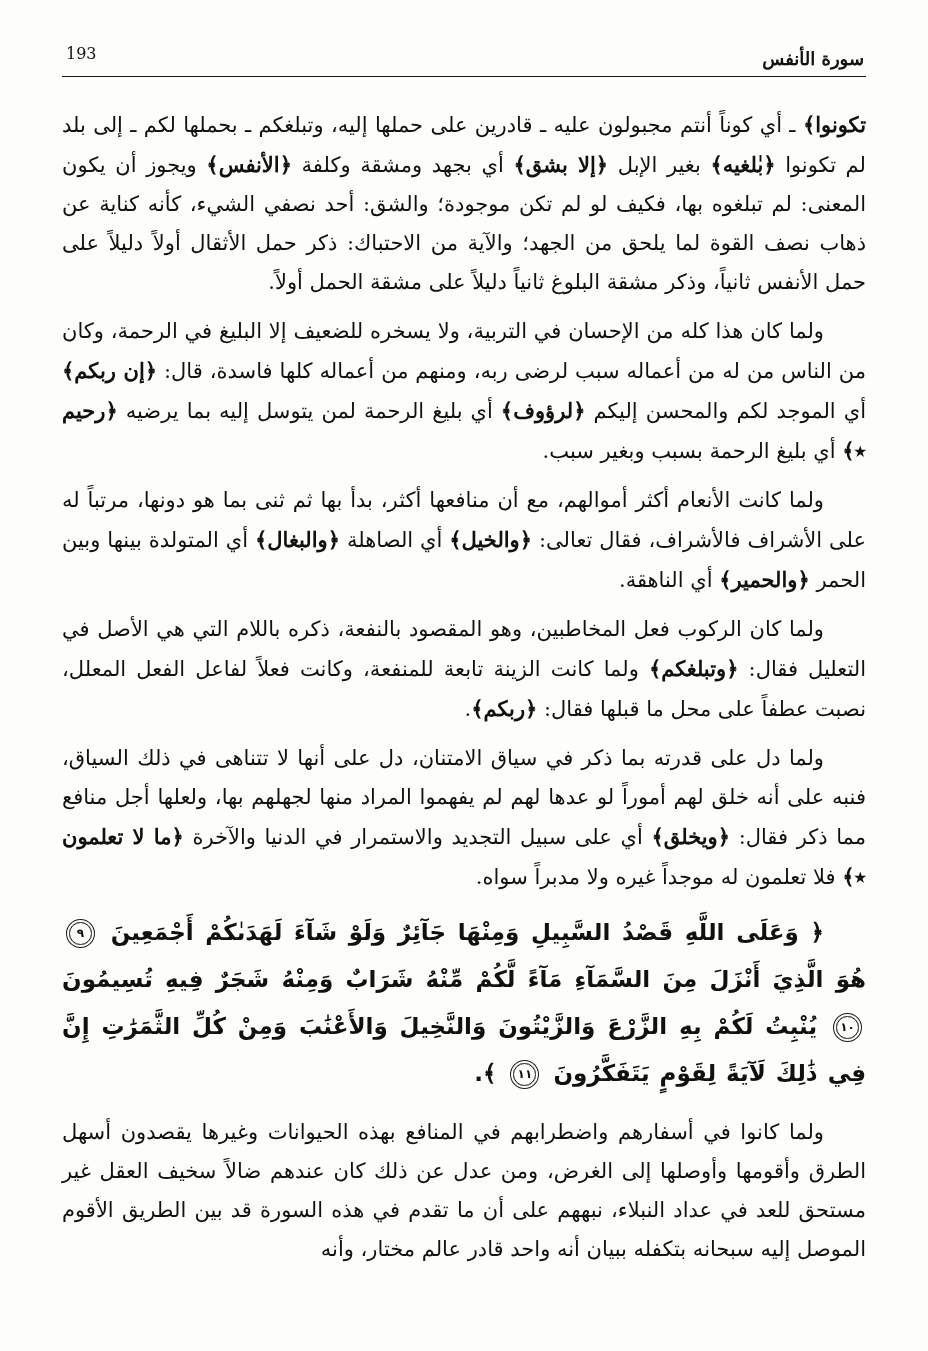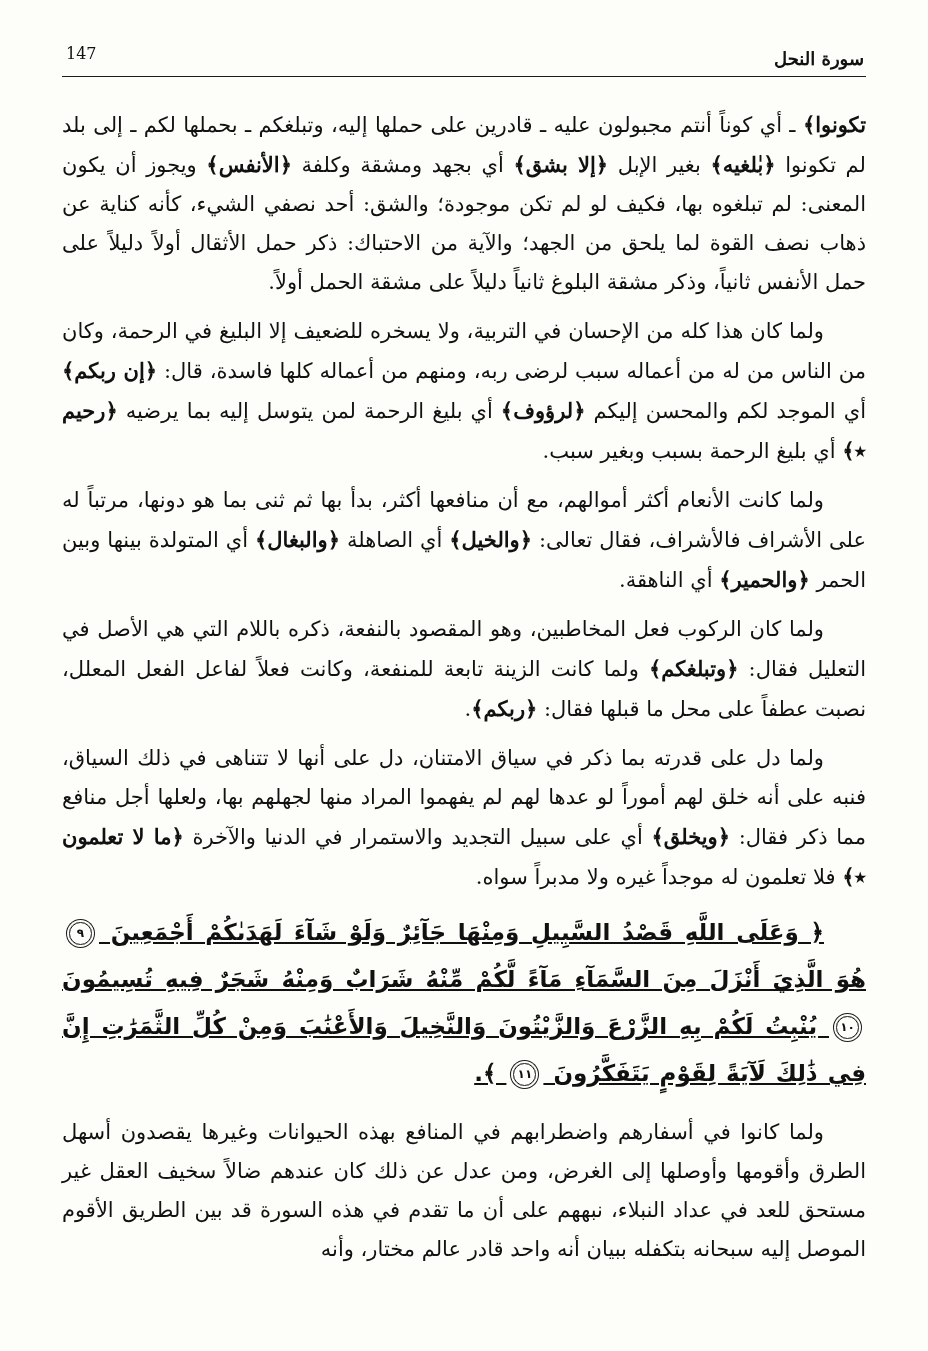--- a/index.html
+++ b/index.html
@@ -32,21 +32,20 @@
   .para { margin-bottom:10px; }
   .para.indent { text-indent:42px; }
   .b { font-weight:bold; }
   .quran {
     font-family:"DejaVu Sans", sans-serif;
     font-weight:bold;
     font-size:23px;
     line-height:47px;
     margin:12px 0 16px 0;
     word-spacing:2px;
-    text-decoration:underline;
   }
   .ayah {
     display:inline-flex;
     align-items:center;
     justify-content:center;
     width:23px; height:23px;
     border:1px solid #1b1b1b;
     border-radius:50%;
     box-shadow:0 0 0 2px #fdfdfa, 0 0 0 3px #1b1b1b;
     font-size:12px;
@@ -55,22 +54,22 @@
     vertical-align:middle;
     text-indent:0;
   }
 </style>
 </head>
 <body>
 
 <div class="page">
 
   <div class="header">
-    <span class="surah-title">سورة النحل</span>
-    <span class="page-num">147</span>
+    <span class="surah-title">سورة الأنفس</span>
+    <span class="page-num">193</span>
   </div>
 
   <div class="divider"></div>
 
   <div class="body-text">
       <div class="para"><span class="b">تكونوا﴾</span><span class="r"> ـ أي كوناً أنتم مجبولون عليه ـ قادرين على حملها إليه، وتبلغكم ـ بحملها لكم ـ إلى بلد لم تكونوا </span><span class="b">﴿بٰلغيه﴾</span><span class="r"> بغير الإبل </span><span class="b">﴿إلا بشق﴾</span><span class="r"> أي بجهد ومشقة وكلفة </span><span class="b">﴿الأنفس﴾</span><span class="r"> ويجوز أن يكون المعنى: لم تبلغوه بها، فكيف لو لم تكن موجودة؛ والشق: أحد نصفي الشيء، كأنه كناية عن ذهاب نصف القوة لما يلحق من الجهد؛ والآية من الاحتباك: ذكر حمل الأثقال أولاً دليلاً على حمل الأنفس ثانياً، وذكر مشقة البلوغ ثانياً دليلاً على مشقة الحمل أولاً.</span></div>
       <div class="para indent"><span class="r">ولما كان هذا كله من الإحسان في التربية، ولا يسخره للضعيف إلا البليغ في الرحمة، وكان من الناس من له من أعماله سبب لرضى ربه، ومنهم من أعماله كلها فاسدة، قال: </span><span class="b">﴿إن ربكم﴾</span><span class="r"> أي الموجد لكم والمحسن إليكم </span><span class="b">﴿لرؤوف﴾</span><span class="r"> أي بليغ الرحمة لمن يتوسل إليه بما يرضيه </span><span class="b">﴿رحيم ٭﴾</span><span class="r"> أي بليغ الرحمة بسبب وبغير سبب.</span></div>
       <div class="para indent"><span class="r">ولما كانت الأنعام أكثر أموالهم، مع أن منافعها أكثر، بدأ بها ثم ثنى بما هو دونها، مرتباً له على الأشراف فالأشراف، فقال تعالى: </span><span class="b">﴿والخيل﴾</span><span class="r"> أي الصاهلة </span><span class="b">﴿والبغال﴾</span><span class="r"> أي المتولدة بينها وبين الحمر </span><span class="b">﴿والحمير﴾</span><span class="r"> أي الناهقة.</span></div>
       <div class="para indent"><span class="r">ولما كان الركوب فعل المخاطبين، وهو المقصود بالنفعة، ذكره باللام التي هي الأصل في التعليل فقال: </span><span class="b">﴿وتبلغكم﴾</span><span class="r"> ولما كانت الزينة تابعة للمنفعة، وكانت فعلاً لفاعل الفعل المعلل، نصبت عطفاً على محل ما قبلها فقال: </span><span class="b">﴿ربكم﴾</span><span class="r">.</span></div>
       <div class="para indent"><span class="r">ولما دل على قدرته بما ذكر في سياق الامتنان، دل على أنها لا تتناهى في ذلك السياق، فنبه على أنه خلق لهم أموراً لو عدها لهم لم يفهموا المراد منها لجهلهم بها، ولعلها أجل منافع مما ذكر فقال: </span><span class="b">﴿ويخلق﴾</span><span class="r"> أي على سبيل التجديد والاستمرار في الدنيا والآخرة </span><span class="b">﴿ما لا تعلمون ٭﴾</span><span class="r"> فلا تعلمون له موجداً غيره ولا مدبراً سواه.</span></div>

